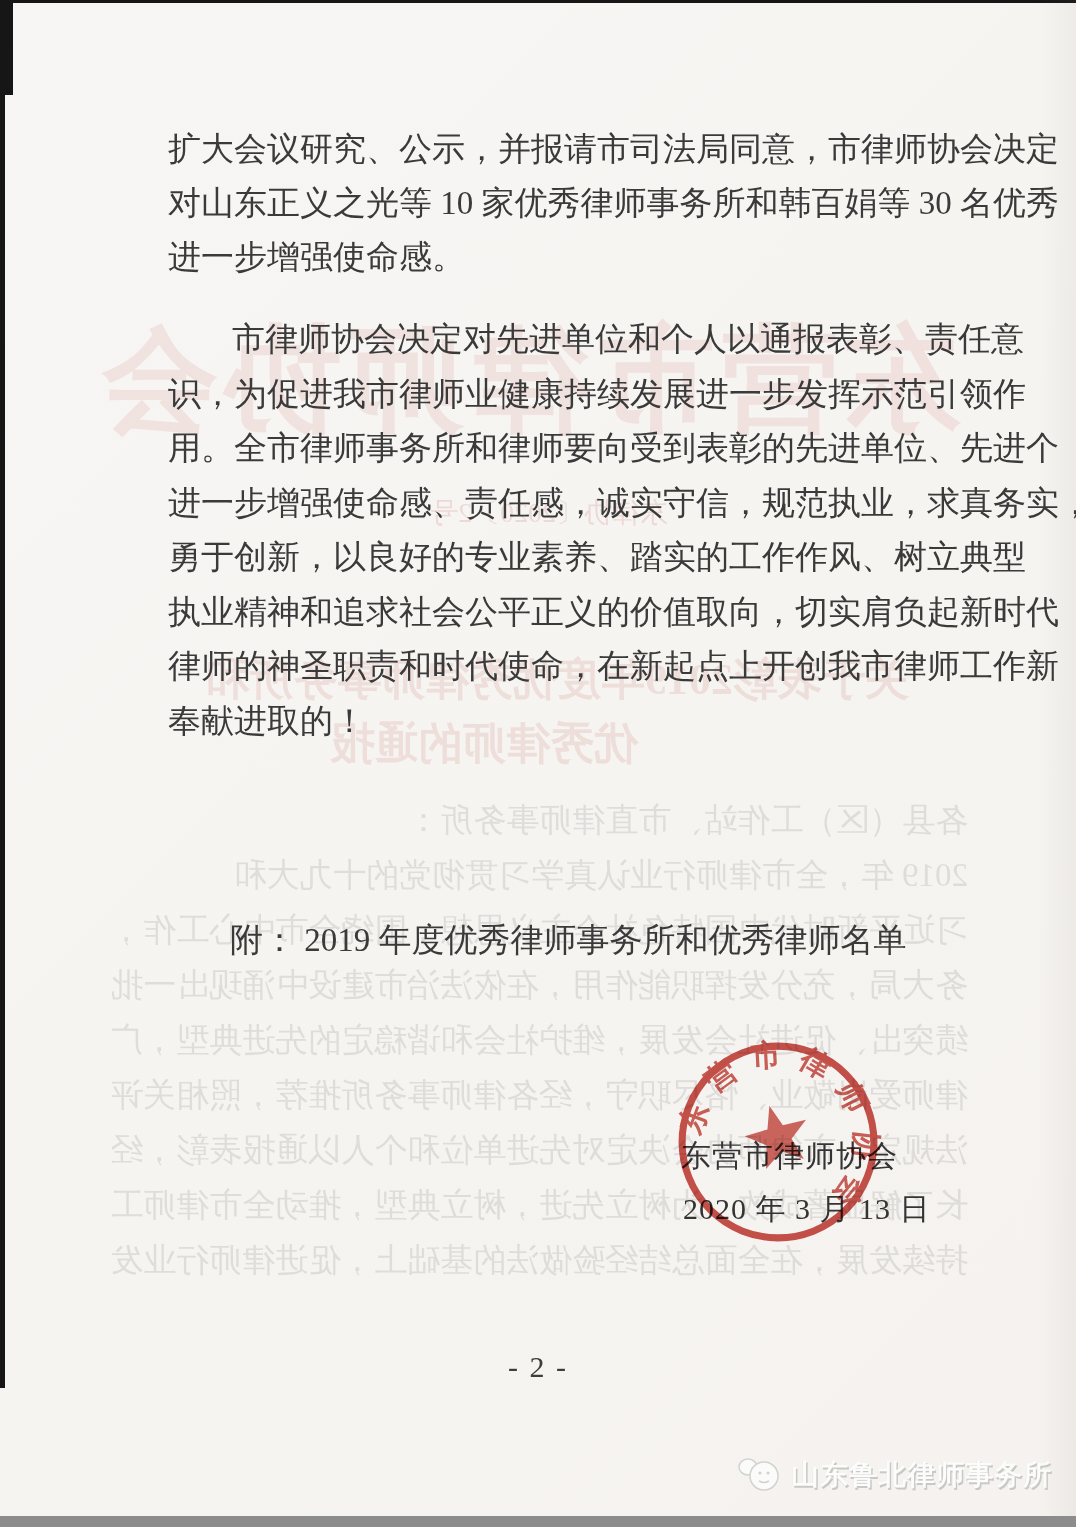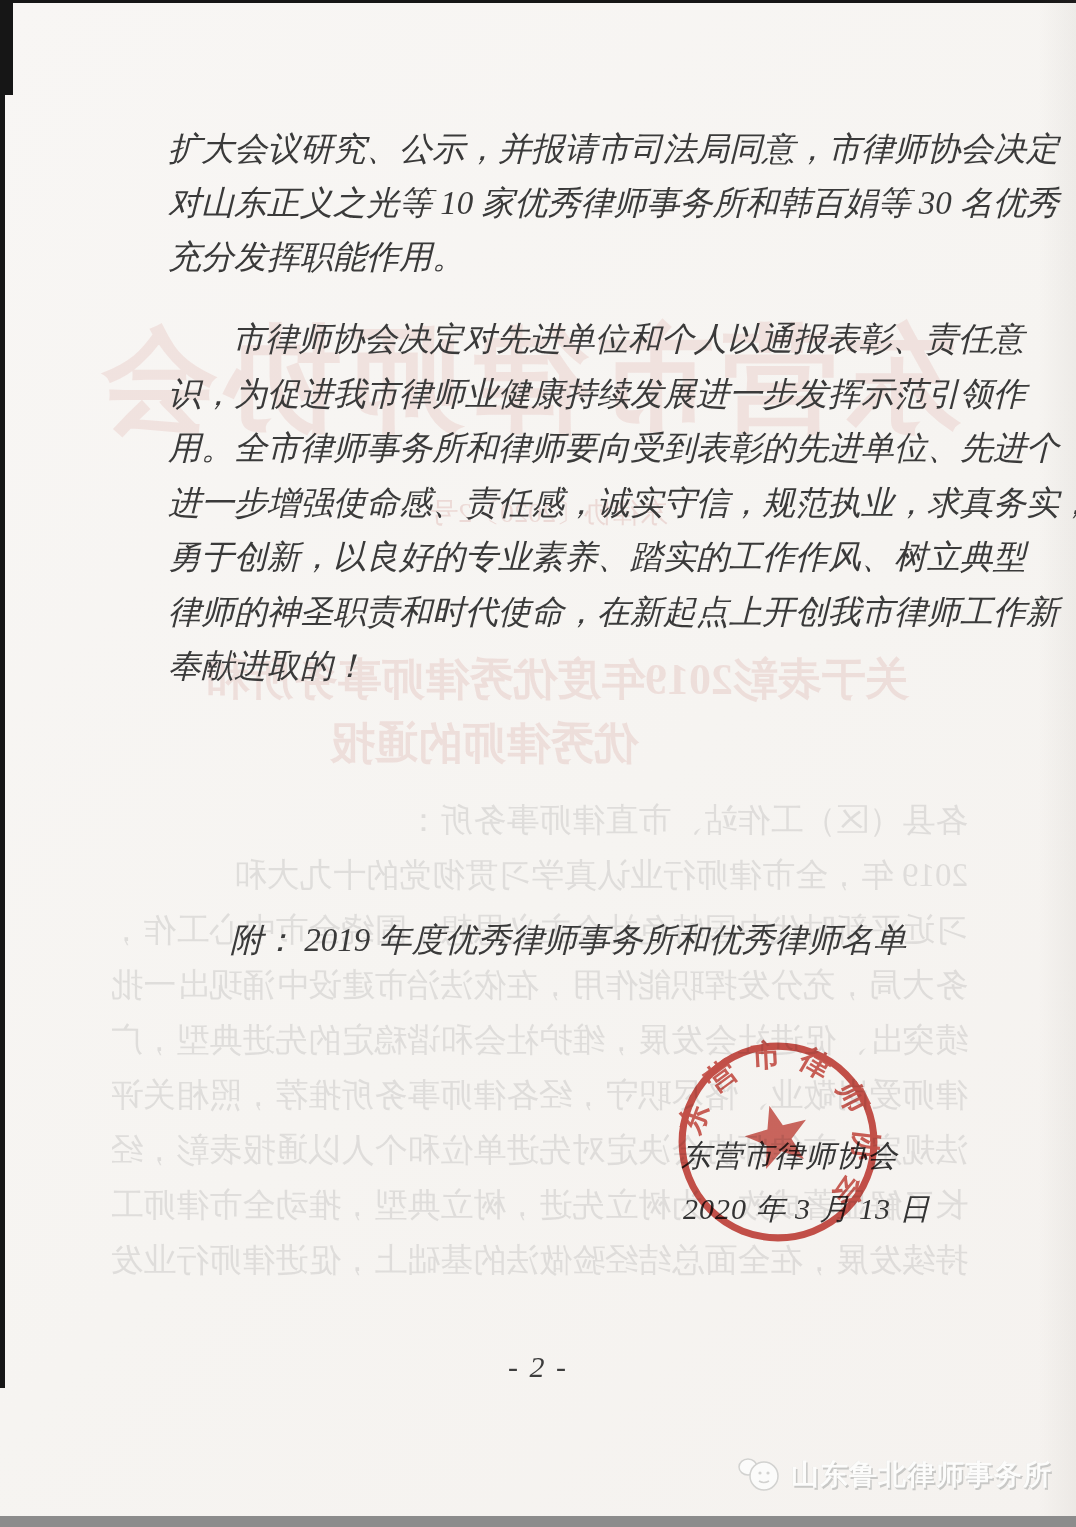--- a/index.html
+++ b/index.html
@@ -25,21 +25,21 @@
   .bleed-letterhead{top:302px;left:130px;width:830px;font-size:116px;font-weight:bold;
     color:#c96a62;opacity:0.13;letter-spacing:8px;}
   .bleed-docnum{top:494px;left:430px;font-size:28px;color:#c4706a;opacity:0.20;}
   .bleed-title1{top:650px;left:205px;font-size:44px;font-weight:bold;color:#c4706a;opacity:0.16;}
   .bleed-title2{top:714px;left:330px;font-size:44px;font-weight:bold;color:#c4706a;opacity:0.16;}
   .bleed-body{position:absolute;z-index:1;top:793px;left:112px;width:856px;
     font-size:33px;line-height:55px;color:#8f8f8f;opacity:0.22;pointer-events:none;}
   .bleed-body div{transform:scaleX(-1);white-space:nowrap;overflow:hidden;}
 
   
-  .content{position:absolute;z-index:2;left:0;top:0;width:100%;height:100%;font-style:italic;}
+  .content{position:absolute;z-index:2;left:0;top:0;width:100%;height:100%;}
   .para{position:absolute;left:168px;width:802px;font-size:33px;color:#3a3a3a;}
   .para div{white-space:nowrap;}
   .p1{top:122px;line-height:54px;}
   .p2{top:312px;line-height:54.5px;}
   .indent{text-indent:64px;}
   .attach-line{position:absolute;left:168px;top:918px;font-size:33px;
     text-indent:62px;white-space:nowrap;color:#3a3a3a;}
   .signature{position:absolute;left:681px;top:1136px;font-size:30px;letter-spacing:1px;
     color:#343434;white-space:nowrap;}
   .doc-date{position:absolute;left:683px;top:1189px;font-size:30px;letter-spacing:1px;
@@ -82,29 +82,30 @@
     <div>法规定，市律师协会决定对先进单位和个人以通报表彰，经会</div>
     <div>长了解显著成效，为树立先进，树立典型，推动全市律师工作</div>
     <div>持续发展，在全面总结经验做法的基础上，促进律师行业发展</div>
   </div>
 
   <div class="content">
 
     <div class="para p1">
       <div>扩大会议研究、公示，并报请市司法局同意，市律师协会决定</div>
       <div>对山东正义之光等 10 家优秀律师事务所和韩百娟等 30 名优秀</div>
-      <div>充分发挥职能作用。</div>
+      <div>进一步增强使命感。</div>
     </div>
 
     <div class="para p2">
       <div class="indent">市律师协会决定对先进单位和个人以通报表彰、责任意</div>
       <div>识，为促进我市律师业健康持续发展进一步发挥示范引领作</div>
       <div>用。全市律师事务所和律师要向受到表彰的先进单位、先进个</div>
       <div>进一步增强使命感、责任感，诚实守信，规范执业，求真务实，</div>
       <div>勇于创新，以良好的专业素养、踏实的工作作风、树立典型</div>
+      <div>执业精神和追求社会公平正义的价值取向，切实肩负起新时代</div>
       <div>律师的神圣职责和时代使命，在新起点上开创我市律师工作新</div>
       <div>奉献进取的！</div>
     </div>
 
     <div class="attach-line">附：  2019 年度优秀律师事务所和优秀律师名单</div>
 
     <div class="signature">东营市律师协会</div>
     <div class="doc-date">2020 年 3 月 13 日</div>
 
     <div class="page-number">- 2 -</div>

